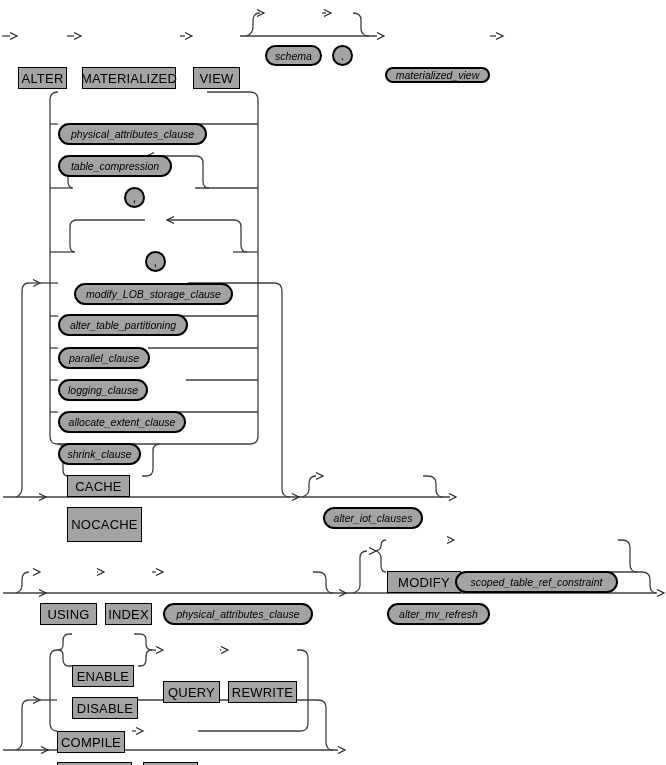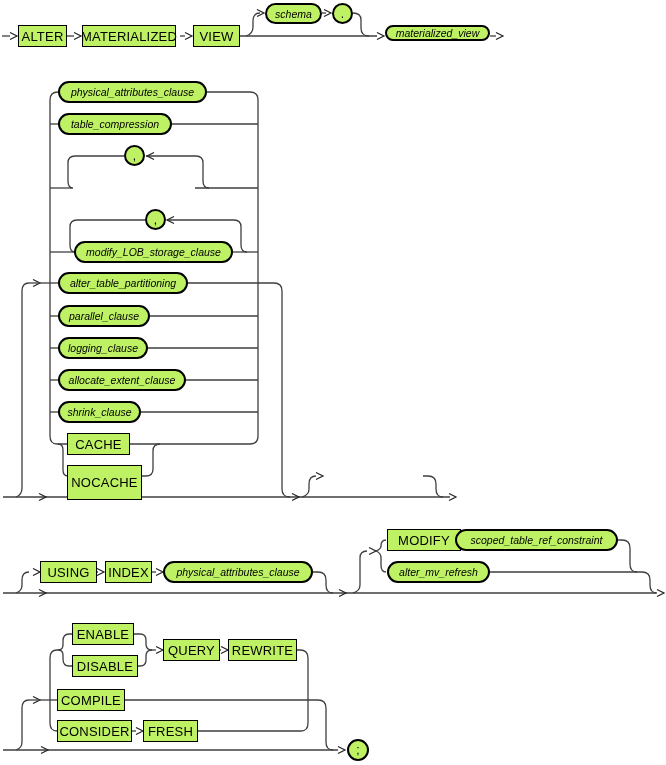--- a/index.html
+++ b/index.html
@@ -9,23 +9,24 @@
     background:#ffffff;
     font-family:"Liberation Sans","DejaVu Sans",sans-serif;
     overflow:hidden;
   }
   .wires{position:absolute;left:0;top:0;}
   .wires path{stroke:#3f3f3f;stroke-width:1.3;fill:none;}
   .wires path.ah{stroke:#222222;stroke-width:1.2;fill:none;}
   .node{
     position:absolute;
     display:flex;align-items:center;justify-content:center;
-    background:#bef264;color:#000000;
+    background:#a3a3a3;color:#000000;
     box-sizing:border-box;
     white-space:nowrap;
+    margin-top:42px;
   }
   .kw{ border:1.5px solid #000000; font-size:13px; letter-spacing:.2px;text-align:right; }
   .pr{ border:2px solid #000000; border-radius:14px; font-style:italic; font-size:10.5px; }
   .pc{ border:2px solid #000000; border-radius:50%; font-size:12px; line-height:1; }
 </style>
 </head>
 <body>
 
 <div class="canvas">
 
@@ -148,20 +149,21 @@
   <div class="node pc" style="left:124px;top:145px;width:21px;height:21px">,</div>
   <div class="node pc" style="left:145px;top:209px;width:21px;height:21px">,</div>
   <div class="node pr" style="left:74px;top:241px;width:159px;height:22px">modify_LOB_storage_clause</div>
   <div class="node pr" style="left:58px;top:272px;width:130px;height:22px">alter_table_partitioning</div>
   <div class="node pr" style="left:58px;top:305px;width:92px;height:22px">parallel_clause</div>
   <div class="node pr" style="left:58px;top:337px;width:90px;height:22px">logging_clause</div>
   <div class="node pr" style="left:58px;top:369px;width:128px;height:22px">allocate_extent_clause</div>
   <div class="node pr" style="left:58px;top:401px;width:83px;height:22px">shrink_clause</div>
   <div class="node kw" style="left:67px;top:433px;width:63px;height:22px">CACHE</div>
   <div class="node kw" style="left:67px;top:465px;width:75px;height:35px">NOCACHE</div>
+  <div class="node pr" style="left:323px;top:465px;width:100px;height:22px">alter_iot_clauses</div>
 
   <div class="node kw" style="left:40px;top:561px;width:57px;height:22px">USING</div>
   <div class="node kw" style="left:105px;top:561px;width:47px;height:22px">INDEX</div>
   <div class="node pr" style="left:163px;top:561px;width:150px;height:22px">physical_attributes_clause</div>
   <div class="node kw" style="left:387px;top:529px;width:74px;height:22px">MODIFY</div>
   <div class="node pr" style="left:455px;top:529px;width:163px;height:22px">scoped_table_ref_constraint</div>
   <div class="node pr" style="left:387px;top:561px;width:103px;height:22px">alter_mv_refresh</div>
 
   <div class="node kw" style="left:72px;top:623px;width:62px;height:22px">ENABLE</div>
   <div class="node kw" style="left:72px;top:655px;width:66px;height:22px">DISABLE</div>

